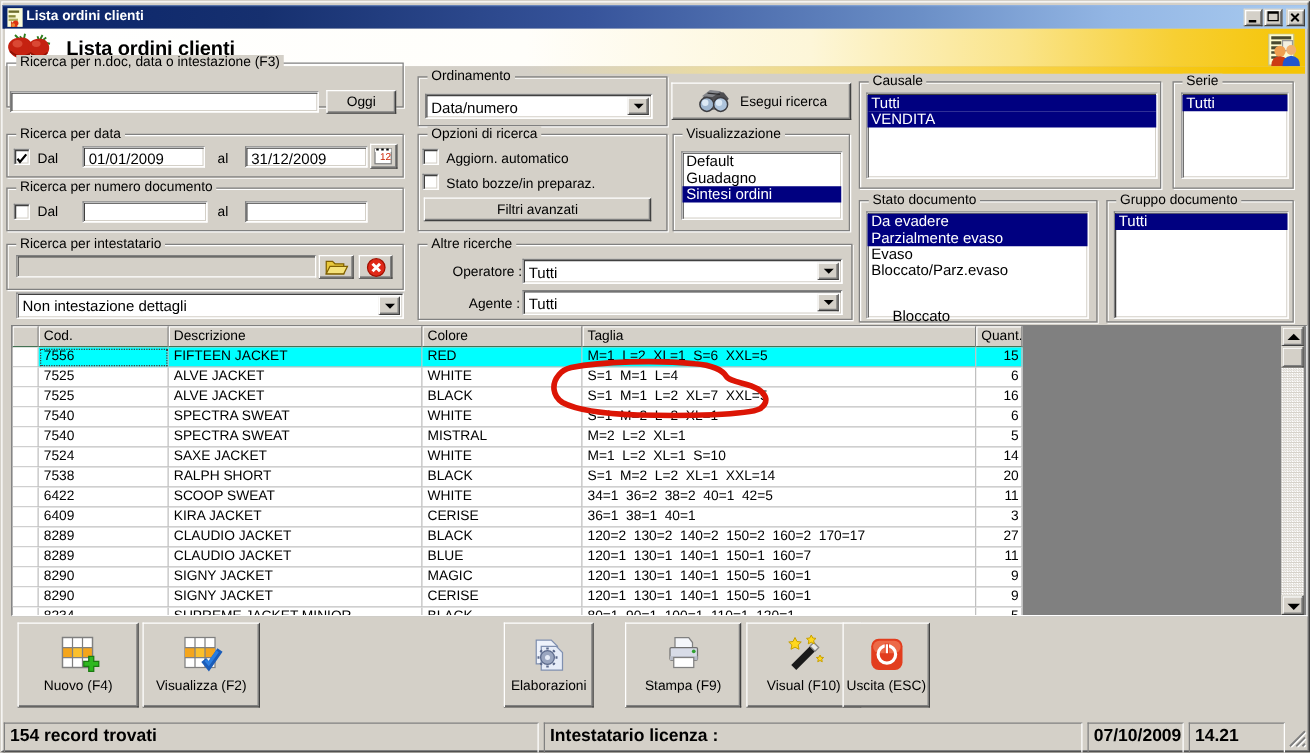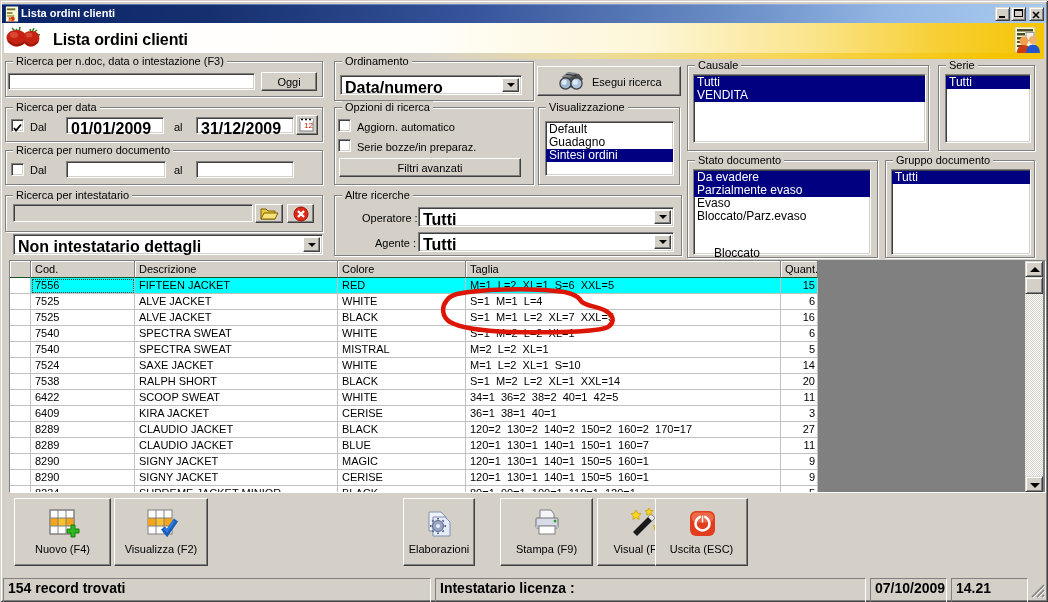--- a/index.html
+++ b/index.html
@@ -10,21 +10,21 @@
 .raised { background:#d4d0c8; border-top:1px solid #ffffff; border-left:1px solid #ffffff; border-bottom:1px solid #404040; border-right:1px solid #404040; box-shadow: inset -1px -1px 0 #808080; }
 .raised2 { background:#d4d0c8; border-top:1px solid #dcdad3; border-left:1px solid #dcdad3; border-bottom:1px solid #404040; border-right:1px solid #404040; box-shadow: inset 1px 1px 0 #ffffff, inset -1px -1px 0 #808080; }
 .sunken { background:#ffffff; border-top:1px solid #808080; border-left:1px solid #808080; border-bottom:1px solid #ffffff; border-right:1px solid #ffffff; box-shadow: inset 1px 1px 0 #404040, inset -1px -1px 0 #d4d0c8; }
 .group { border:1px solid #808080; box-shadow: 1px 1px 0 #ffffff, inset 1px 1px 0 #ffffff; }
 .group > .glabel { position:absolute; top:-7px; left:7px; background:#d4d0c8; padding:0 3px; font-size:11px; line-height:13px; white-space:nowrap; }
 .lbl { font-size:11px; color:#000; white-space:nowrap; }
 .cbox { width:13px; height:13px; background:#fff; border-top:1px solid #808080; border-left:1px solid #808080; border-bottom:1px solid #ffffff; border-right:1px solid #ffffff; box-shadow: inset 1px 1px 0 #404040, inset -1px -1px 0 #d4d0c8; }
 .combo { background:#fff; border-top:1px solid #808080; border-left:1px solid #808080; border-bottom:1px solid #ffffff; border-right:1px solid #ffffff; box-shadow: inset 1px 1px 0 #404040, inset -1px -1px 0 #d4d0c8; }
 .combo .cbtn { position:absolute; top:2px; right:2px; bottom:2px; width:17px; background:#d4d0c8; border-top:1px solid #ffffff; border-left:1px solid #ffffff; border-bottom:1px solid #404040; border-right:1px solid #404040; box-shadow: inset -1px -1px 0 #808080; }
 .darr { position:absolute; left:50%; top:50%; margin-left:-4px; margin-top:-2px; width:0; height:0; border-left:4px solid transparent; border-right:4px solid transparent; border-top:4px solid #000; }
-.ctext { position:absolute; left:4px; top:2px; font-size:16px; white-space:nowrap;font-weight:bold; }
+.ctext { position:absolute; left:4px; top:2px; font-size:12px; white-space:nowrap; }
 .sel { background:#000080; color:#fff; }
 </style>
 </head>
 <body>
 
 <div class="abs" style="left:0;top:0;width:1048px;height:602px; box-shadow: inset 1px 1px 0 #d4d0c8, inset -1px -1px 0 #404040, inset 2px 2px 0 #ffffff, inset -2px -2px 0 #808080, inset 3px 3px 0 #d4d0c8, inset -3px -3px 0 #d4d0c8;"></div>
 
 <div class="abs" style="left:2px;top:4px;width:1044px;height:19px;background:linear-gradient(90deg,#0a246a 0%,#16306f 20%,#37549b 45%,#6a8ec6 70%,#93b6e4 85%,#a9cbf0 100%);box-shadow:inset 0 1px 0 rgba(160,190,230,0.5);"></div>
 <svg class="abs" style="left:5px;top:6px" width="15" height="16" viewBox="0 0 16 16">
   <rect x="1" y="0" width="13" height="16" fill="#fbfbd8"></rect>
@@ -67,21 +67,21 @@
   <rect x="14" y="5.5" width="8" height="8" fill="#f4f0e0" stroke="#999"></rect>
   <rect x="5" y="10" width="7" height="2.5" fill="#4a4a30"></rect>
   <rect x="5" y="14" width="6" height="2" fill="#4a4a30"></rect>
   <rect x="5" y="18" width="6" height="2" fill="#4a4a30"></rect>
   <circle cx="12" cy="14" r="4.5" fill="#f0a050"></circle>
   <path d="M5 26 Q5 18 12 18 Q19 18 19 26 Z" fill="#cc3c14"></path>
   <circle cx="21" cy="13" r="4" fill="#f0b070"></circle>
   <path d="M14 26 Q14 18 21 17.5 Q28 18 28 26 Z" fill="#2255cc"></path>
 </svg>
 
-<div class="group abs" style="left:5px;top:61px;width:318px;height:36px;padding-left:40px;">
+<div class="group abs" style="left:5px;top:50px;width:318px;height:36px;padding-left:40px;">
   <div class="glabel">Ricerca per n.doc, data o intestazione (F3)</div>
 </div>
 <div class="sunken abs" style="left:8px;top:73px;width:247px;height:17px;"></div>
 <div class="raised abs" style="left:261px;top:72px;width:56px;height:19px;">
     <div class="abs lbl" style="left:0;right:0;top:3px;text-align:center;">Oggi</div>
   </div>
 
 <div class="group abs" style="left:5px;top:107px;width:318px;height:35px;">
   <div class="glabel">Ricerca per data</div>
 </div>
@@ -126,21 +126,21 @@
   </div>
 <div class="raised abs" style="left:287px;top:204px;width:27px;height:19px;">
 <svg style="position:absolute;left:5px;top:1px" width="16" height="16" viewBox="0 0 16 16">
   <circle cx="8" cy="8" r="7" fill="#e02818"></circle>
   <circle cx="8" cy="8" r="7" fill="none" stroke="#a01000" stroke-width="1"></circle>
   <path d="M5 5 L11 11 M11 5 L5 11" stroke="#fff" stroke-width="2.4"></path>
 </svg>
   </div>
 
 <div class="combo abs" style="left:13px;top:234px;width:310px;height:21px;">
-  <div class="ctext" style="top:3px;">Non intestatario dettagli</div>
+  <div class="ctext" style="top:3px;">Non intestazione dettagli</div>
   <div class="cbtn">
       <div class="darr"></div>
     </div>
 </div>
 
 <div class="group abs" style="left:334px;top:61px;width:200px;height:40px;">
   <div class="glabel">Ordinamento</div>
 </div>
 <div class="combo abs" style="left:340px;top:75px;width:182px;height:20px;">
   <div class="ctext" style="top:3px;">Data/numero</div>
@@ -162,21 +162,21 @@
   </svg>
   <div class="abs lbl" style="left:54px;top:9px;">Esegui ricerca</div>
 </div>
 
 <div class="group abs" style="left:334px;top:107px;width:200px;height:78px;">
   <div class="glabel">Opzioni di ricerca</div>
 </div>
 <div class="cbox abs" style="left:338px;top:119px;"></div>
 <div class="abs lbl" style="left:357px;top:121px;">Aggiorn. automatico</div>
 <div class="cbox abs" style="left:338px;top:139px;"></div>
-<div class="abs lbl" style="left:357px;top:141px;">Serie bozze/in preparaz.</div>
+<div class="abs lbl" style="left:357px;top:141px;">Stato bozze/in preparaz.</div>
 <div class="raised abs" style="left:339px;top:158px;width:182px;height:19px;">
     <div class="abs lbl" style="left:0;right:0;top:3px;text-align:center;">Filtri avanzati</div>
   </div>
 
 <div class="group abs" style="left:538px;top:107px;width:142px;height:78px;">
   <div class="glabel">Visualizzazione</div>
 </div>
 <div class="sunken abs" style="left:545px;top:121px;width:129px;height:55px;font-size:12px;padding-top:1px;">
   <div style="padding-left:3px;height:13px;line-height:13px;">Default</div>
   <div style="padding-left:3px;height:13px;line-height:13px;">Guadagno</div>
@@ -440,21 +440,21 @@
 <div class="bigbtn" style="left:597px;width:92px;">
   <svg width="36" height="36" viewBox="0 0 36 36">
     <path d="M26 8 L30 12 L12 30 L8 26 Z" fill="#1a1a1a"></path>
     <path d="M26 8 L30 12 L27 15 L23 11 Z" fill="#e8e8e8" stroke="#888"></path>
     <path d="M11 4 l1.6 3.2 3.4 0.4 -2.5 2.4 0.7 3.4 -3.2-1.7 -3.2 1.7 0.7-3.4 -2.5-2.4 3.4-0.4 Z" fill="#ffd71e" stroke="#c8a000" stroke-width="0.8"></path>
     <path d="M24 2 l1.2 2.4 2.6 0.3 -1.9 1.8 0.5 2.6 -2.4-1.3 -2.4 1.3 0.5-2.6 -1.9-1.8 2.6-0.3 Z" fill="#ffd71e" stroke="#c8a000" stroke-width="0.8"></path>
     <path d="M31 18 l0.9 1.8 2 0.2 -1.5 1.4 0.4 2 -1.8-1 -1.8 1 0.4-2 -1.5-1.4 2-0.2 Z" fill="#ffd71e" stroke="#c8a000" stroke-width="0.8"></path>
   </svg>
   <div class="cap">Visual (F10)</div>
 </div>
-<div class="bigbtn" style="left:655px;width:93px;">
+<div class="bigbtn" style="left:674px;width:70px;">
   <svg width="36" height="36" viewBox="0 0 36 36">
     <rect x="6" y="5" width="25" height="25" rx="6" fill="#e23d1e"></rect>
     <rect x="7.5" y="6.5" width="22" height="10" rx="5" fill="#ec6a48"></rect>
     <circle cx="18.5" cy="17.5" r="7" fill="none" stroke="#fff" stroke-width="2.6"></circle>
     <rect x="17.2" y="9" width="2.6" height="8" fill="#fff"></rect>
     <rect x="17.2" y="9" width="2.6" height="8" fill="#fff" stroke="#e23d1e" stroke-width="0.8"></rect>
   </svg>
   <div class="cap">Uscita (ESC)</div>
 </div>
 

